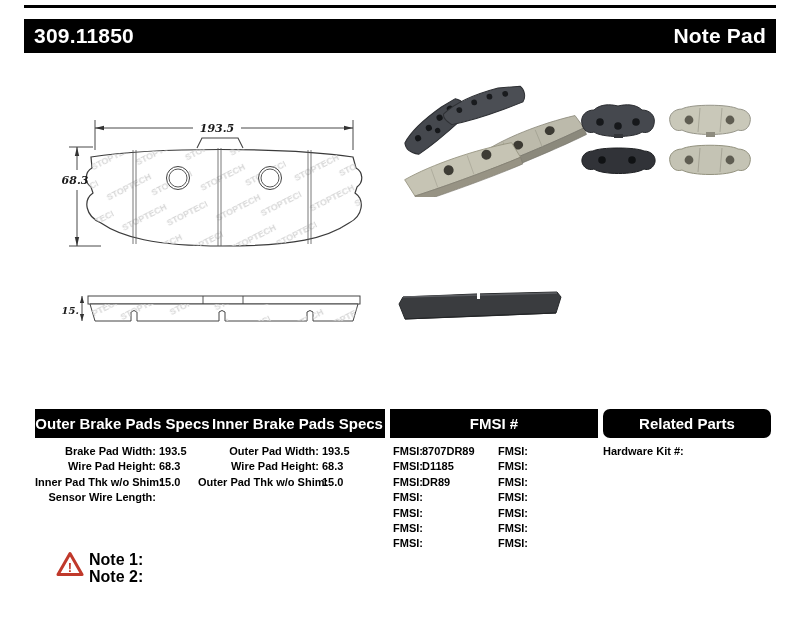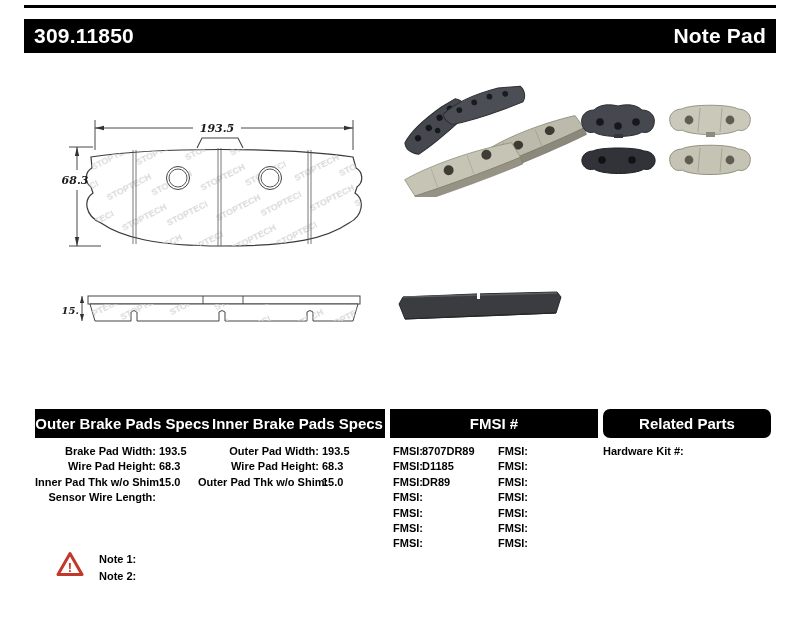--- a/index.html
+++ b/index.html
@@ -25,21 +25,21 @@
   .spec-value{margin-left:3px;}
   #inner-table{left:35px;width:176px;}
   #outer-table{left:198px;width:176px;}
   #fmsi-table{left:393px;width:205px;}
   .f-l{display:inline-block;width:26px;}
   .f-v1{display:inline-block;width:76px;margin-left:3px;}
   .f-v2{flex:1;margin-left:3px;}
   #related-table{left:603px;width:170px;}
   #related-table .spec-label{width:auto;text-align:right;}
   
-  #note-block{left:99px;top:551px;font-size:11px;font-weight:bold;line-height:17px;}
+  #note-block{left:89px;top:551px;font-size:16px;font-weight:bold;line-height:17px;}
   svg{display:block;}
   .dimtext{font-family:"DejaVu Serif",serif;font-style:italic;font-weight:bold;fill:#1a1a1a;}
 </style>
 </head>
 <body>
 
 <div id="page">
 
   <div class="abs" id="top-rule"></div>
 

